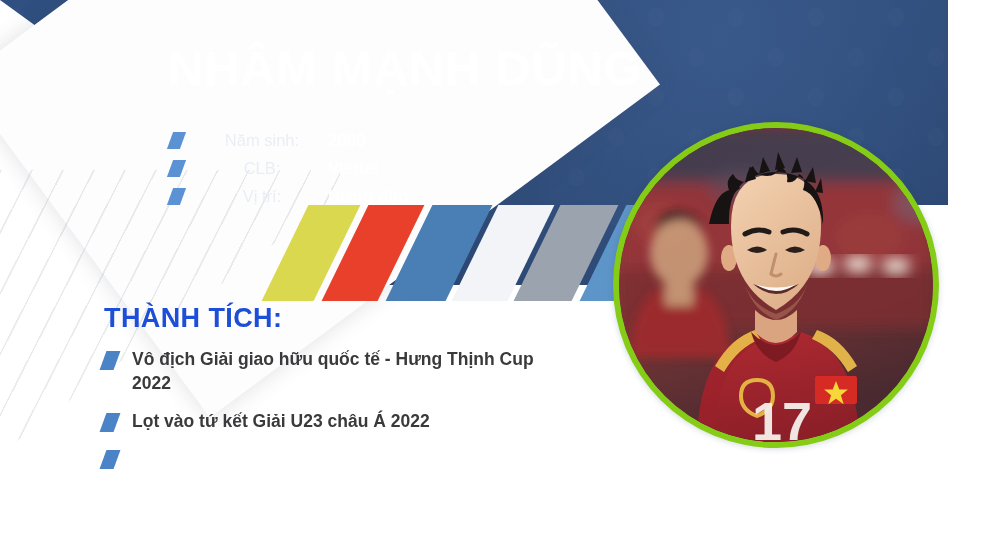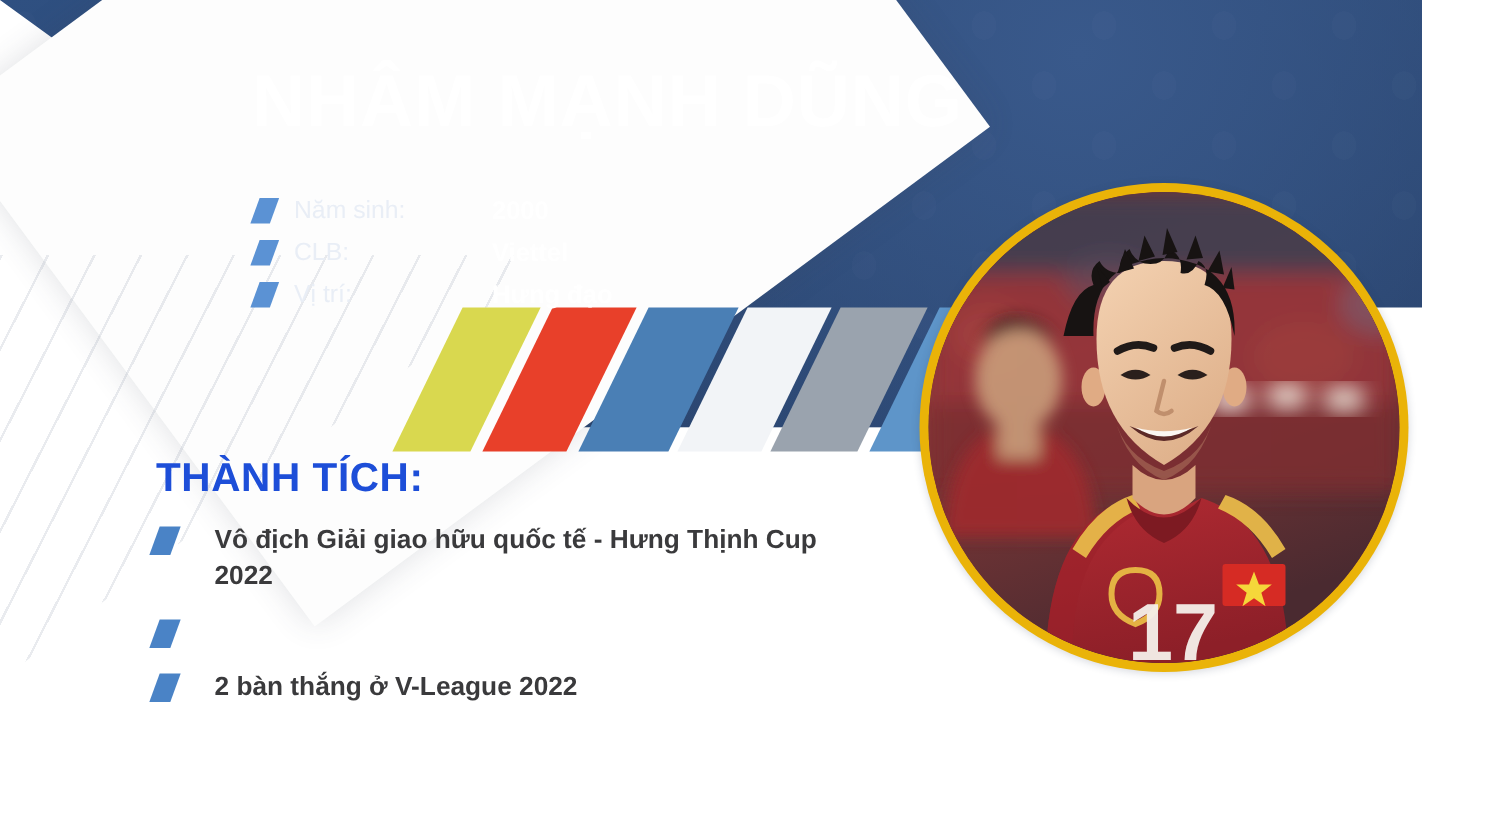--- a/index.html
+++ b/index.html
@@ -98,20 +98,21 @@
   .info-block {
     position: absolute;
     left: 170px;
     top: 128px;
   }
   .info-row {
     display: flex;
     align-items: center;
     height: 25px;
     margin-bottom: 3px;
+    text-align: center;
   }
   .info-mark {
     width: 13px;
     height: 17px;
     background: #5b92d4;
     transform: skewX(-20deg);
     flex: none;
     margin-right: 13px;
   }
   .info-label {
@@ -143,21 +144,20 @@
   .ach-list {
     position: absolute;
     left: 103px;
     top: 348px;
     width: 470px;
   }
   .ach-item {
     display: flex;
     align-items: flex-start;
     margin-bottom: 14px;
-    gap: 11px;
   }
   .ach-mark {
     width: 14px;
     height: 19px;
     background: #4a83c6;
     transform: skewX(-20deg);
     flex: none;
     margin-right: 15px;
     margin-top: 3px;
   }
@@ -169,21 +169,21 @@
   }
 
   
   .photo-ring {
     position: absolute;
     left: 613px;
     top: 122px;
     width: 326px;
     height: 326px;
     border-radius: 50%;
-    background: #eab308;
+    background: #84cc16;
     box-shadow: 0 1px 6px rgba(40,55,85,0.20);
   }
   .photo-circle {
     position: absolute;
     left: 6px;
     top: 6px;
     width: 314px;
     height: 314px;
     border-radius: 50%;
     overflow: hidden;
@@ -234,24 +234,24 @@
   </div>
 
   <div class="ach-heading">THÀNH TÍCH:</div>
   <div class="ach-list">
     <div class="ach-item">
       <span class="ach-mark"></span>
       <span class="ach-text">Vô địch Giải giao hữu quốc tế - Hưng Thịnh Cup 2022</span>
     </div>
     <div class="ach-item">
       <span class="ach-mark"></span>
+      <span class="ach-text">Lọt vào tứ kết Giải U23 châu Á 2022</span>
     </div>
     <div class="ach-item">
       <span class="ach-mark"></span>
-      <span class="ach-text">2 bàn thắng ở V-League 2022</span>
     </div>
   </div>
 
   <div class="photo-ring">
     <div class="photo-circle">
       <svg class="photo-svg" width="314" height="314" viewBox="0 0 314 314">
         <defs>
           <linearGradient id="crowdBg" x1="0" y1="0" x2="0.35" y2="1">
             <stop offset="0%" stop-color="#6b2f33"></stop>
             <stop offset="40%" stop-color="#8a3a38"></stop>

